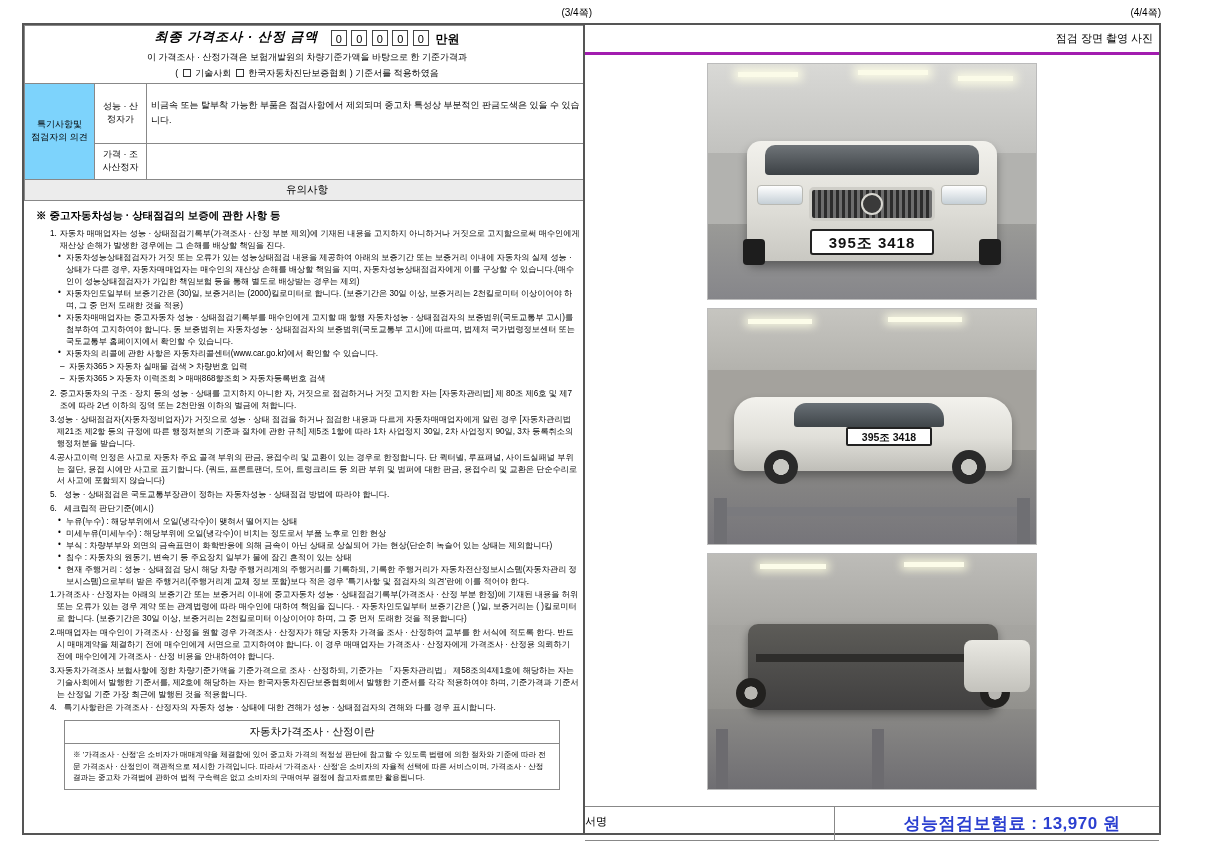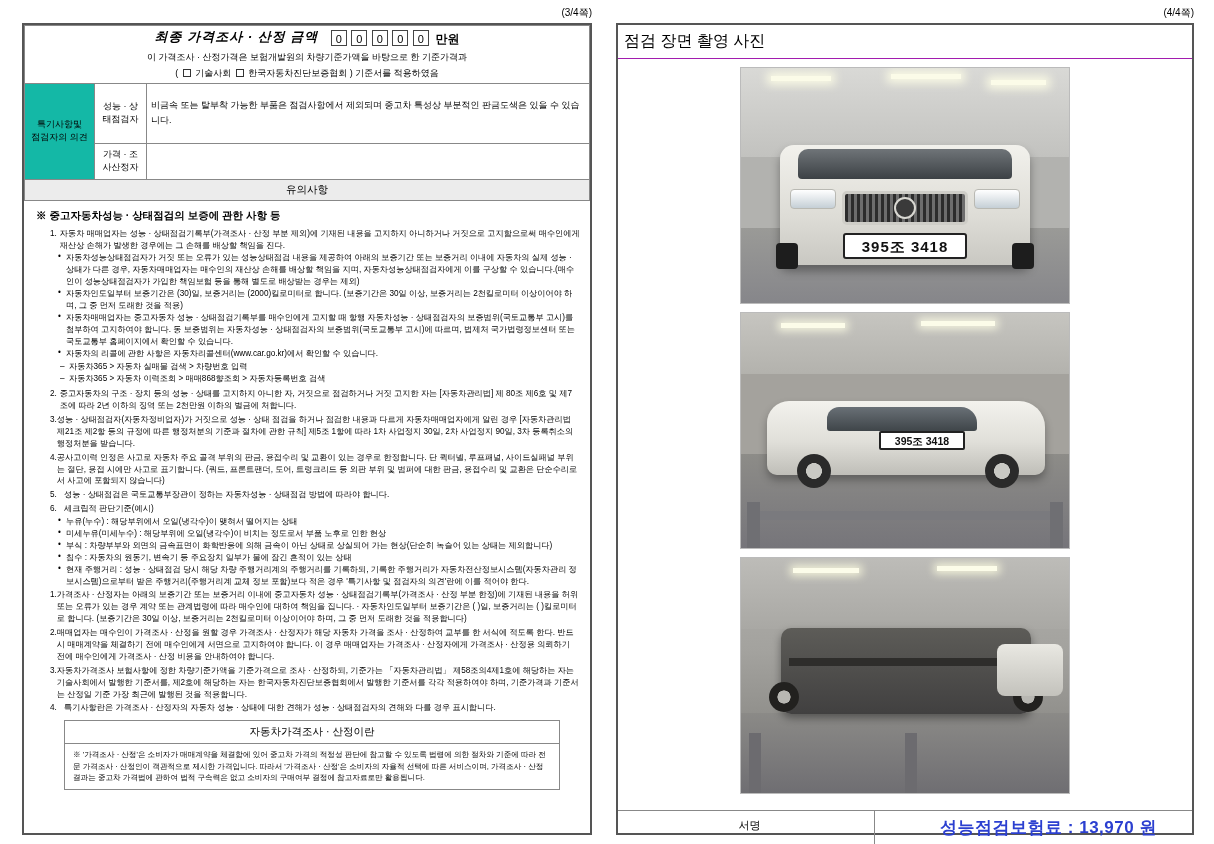--- a/index.html
+++ b/index.html
@@ -23,21 +23,21 @@
 
   .final-head { text-align:center; padding:6px 4px 2px 4px; }
   .final-title { font-size:13px; font-weight:bold; letter-spacing:1px;font-style:italic; }
   .amt-boxes { display:inline-block; vertical-align:middle; margin-left:10px; }
   .amt-box { display:inline-block; width:16px; height:16px; border:1px solid #444; text-align:center;
              font-size:11px; line-height:16px; margin-right:2px; background:#fff; }
   .amt-unit { font-size:12px; font-weight:bold; margin-left:2px; }
   .final-sub { font-size:9px; margin-top:3px; line-height:1.5; }
   .chk { display:inline-block; width:8px; height:8px; border:1px solid #333; margin:0 2px -1px 2px; }
 
-  .row-label { width:70px; text-align:center; background:#14b8a6; font-size:9.5px; }
+  .row-label { width:70px; text-align:center; background:#7dd3fc; font-size:9.5px; }
   .row-sublabel { width:52px; text-align:center; font-size:9px; }
   .row-content { font-size:10.5px; line-height:1.7; padding:6px 8px; }
 
   .section-bar { background:#ececec; text-align:center; font-size:10.5px; padding:3px; border:1px solid #888; border-top:none; }
 
   .notice-body { padding:6px 10px 4px 10px; }
   .notice-head { font-size:10.5px; font-weight:bold; margin:2px 0 5px 2px; }
   ol.lvl1 { margin:0 0 0 16px; padding:0; }
   ol.lvl1 > li { font-size:8.2px; line-height:1.45; margin-bottom:2px; }
   ul.bul { list-style:none; margin:1px 0 2px 0; padding-left:8px; }
@@ -45,23 +45,23 @@
   ul.bul > li:before { content:"•"; position:absolute; left:0; top:-1px; }
   ul.dash { list-style:none; margin:0; padding-left:10px; }
   ul.dash > li { font-size:8.2px; line-height:1.45; position:relative; padding-left:9px; }
   ul.dash > li:before { content:"–"; position:absolute; left:0; }
 
   .appraisal-box { border:1px solid #888; margin:6px 20px 0 30px; }
   .appraisal-title { text-align:center; font-size:10.5px; padding:4px; border-bottom:1px solid #888; }
   .appraisal-text { font-size:7.6px; line-height:1.5; padding:5px 8px; }
 
   
-  #right-page { left:616px; top:6px; width:578px; }
+  #right-page { left:583px; top:6px; width:578px; }
   #right-page .sheet { border:2px solid #555; width:578px; height:812px; background:#fff; }
-  .photo-title { text-align:left; font-size:16px; padding:6px; border-bottom:1px solid #a21caf; }
+  .photo-title { text-align:right; font-size:11px; padding:6px; border-bottom:3px solid #a21caf; }
 
   .photo-area { padding:8px 0; }
   .photo { width:330px; height:237px; margin:0 auto 8px auto; position:relative; overflow:hidden;
            border:1px solid #bbb; }
 
   
   .ph1 { background:linear-gradient(#cfcfcc 0%, #c8c8c5 38%, #b9b9b6 39%, #a9a9a6 100%); }
   .ph1 .ceiling { position:absolute; left:0; top:0; width:100%; height:38%;
        background:linear-gradient(#d9d9d6,#c2c2bf); }
   .ph1 .lamp { position:absolute; background:#fbfbe8; box-shadow:0 0 10px 4px rgba(255,255,230,.85); }
@@ -114,21 +114,21 @@
        background:linear-gradient(#5d5c58,#414040); box-shadow:0 4px 8px rgba(0,0,0,.4); }
   .ph3 .axle { position:absolute; left:8px; top:30px; width:234px; height:8px; background:#2e2d2b; }
   .ph3 .wheel3 { position:absolute; top:54px; width:30px; height:30px; border-radius:50%;
        background:radial-gradient(circle,#b8b7b2 30%,#22211f 32%); }
   .ph3 .w3-l { left:-12px; } .ph3 .w3-r { right:-12px; }
   .ph3 .car3 { position:absolute; right:6px; top:86px; width:66px; height:52px; border-radius:8px;
        background:linear-gradient(#e9e8e2,#c3c2bc); }
   .ph3 .post3 { position:absolute; bottom:0; width:12px; height:60px; background:#6c6b6f; }
 
   .sign-row { display:flex; border-top:1px solid #888; border-bottom:1px solid #888; }
-  .sign-left { width:250px; text-align:center; font-size:11px; padding:7px 0; border-right:1px solid #888;margin-left:7px; }
+  .sign-left { width:250px; font-size:11px; padding:7px 0; border-right:1px solid #888; }
   .sign-right { flex:1; text-align:center; padding:5px 0; }
   .fee-text { font-size:17px; font-weight:bold; color:#2b3fd0; letter-spacing:0.5px;margin-left:30px; }
 
   .legal { text-align:center; font-size:10.5px; line-height:1.8; padding:14px 8px 4px 8px; }
 </style>
 </head>
 <body>
 
 <div class="page-wrap" id="left-page">
   <div class="page-num">(3/4쪽)</div>
@@ -153,21 +153,21 @@
             <span class="chk"></span>
             <span>기술사회</span>
             <span class="chk"></span>
             <span>한국자동차진단보증협회</span>
             <span>) 기준서를 적용하였음</span>
           </div>
         </td>
       </tr>
       <tr>
         <td class="row-label" rowspan="2">특기사항및<br>점검자의 의견</td>
-        <td class="row-sublabel">성능 · 상태점검자</td>
+        <td class="row-sublabel">성능 · 산정자가</td>
         <td class="row-content" style="height:60px">비금속 또는 탈부착 가능한 부품은 점검사항에서 제외되며 중고차 특성상 부분적인 판금도색은 있을 수 있습니다.</td>
       </tr>
       <tr>
         <td class="row-sublabel">가격 · 조사산정자</td>
         <td class="row-content" style="height:36px"></td>
       </tr>
     </tbody>
       </table>
 
     <div class="section-bar">유의사항</div>

